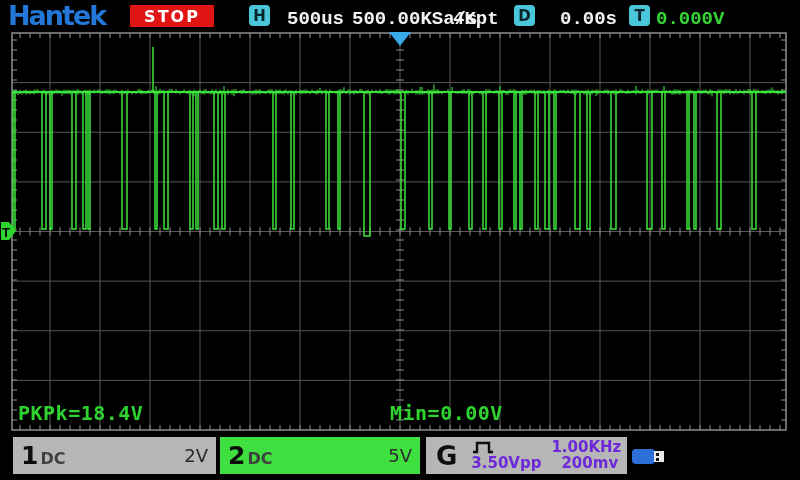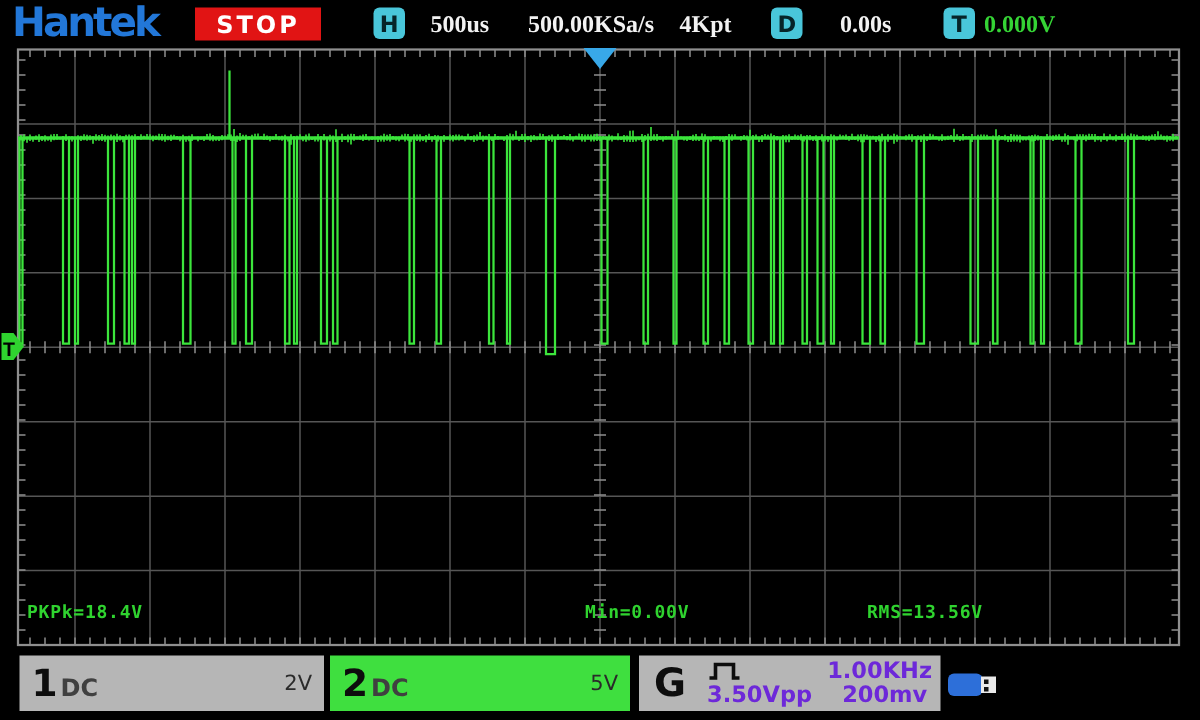--- a/index.html
+++ b/index.html
@@ -9,37 +9,37 @@
 
   
   #logo{left:8px;top:0px;font-family:"DejaVu Sans",sans-serif;font-weight:bold;
         font-size:27px;color:#2277d8;letter-spacing:-2px;}
   #stop-btn{left:130px;top:5px;width:84px;height:22px;background:#e11414;color:#fff;
         font-weight:bold;font-size:16px;letter-spacing:2px;display:flex;
         align-items:center;justify-content:center;font-family:"DejaVu Sans",sans-serif;}
   .badge{width:21px;height:21px;top:5px;background:#49c6da;border-radius:4px;color:#062429;
         font-weight:bold;font-size:15px;display:flex;align-items:center;justify-content:center;
         font-family:"DejaVu Sans",sans-serif;}
-  .topval{top:8px;color:#f2f2f2;font-weight:bold;font-size:16px;
-        font-family:Liberation Serif, serif;white-space:nowrap;}
+  .topval{top:8px;color:#f2f2f2;font-weight:bold;font-size:19px;
+        font-family:Liberation Mono, monospace;white-space:nowrap;}
   #trig-level-val{color:#35d435;}
 
   
   .meas{top:401px;color:#2fd32f;font-family:"DejaVu Sans Mono",monospace;
-        font-weight:bold;font-size:12px;letter-spacing:0.5px;white-space:nowrap;}
+        font-weight:bold;font-size:20px;letter-spacing:0.5px;white-space:nowrap;}
 
   
   .chbox{top:437px;height:37px;display:flex;align-items:center;}
   #ch1-box{left:13px;width:203px;background:#b6b6b6;}
   #ch2-box{left:220px;width:200px;background:#3fdf3f;}
   .chnum{font-size:25px;font-weight:bold;color:#0d0d0d;padding-left:8px;line-height:1;
          font-family:"DejaVu Sans",sans-serif;}
   .chcoup{font-size:16px;font-weight:bold;color:#404040;margin-left:2px;margin-top:5px;
          font-family:"DejaVu Sans",sans-serif;}
-  .chscale{margin-left:auto;padding-right:8px;font-size:14px;color:#2a2a2a;
+  .chscale{margin-left:auto;padding-right:8px;font-size:18px;color:#2a2a2a;
          font-family:"DejaVu Sans",sans-serif;}
   #g-box{left:426px;width:201px;background:#b6b6b6;}
   #g-label{font-size:26px;font-weight:bold;color:#0d0d0d;padding-left:10px;line-height:1;
          font-family:"DejaVu Sans",sans-serif;}
   #g-info{margin-left:14px;width:150px;display:flex;flex-direction:column;}
   #g-line1{display:flex;align-items:center;justify-content:space-between;height:16px;}
   .gtxt{font-size:15px;font-weight:bold;color:#6d28d9;font-family:"DejaVu Sans",sans-serif;
         white-space:nowrap;line-height:1.1;}
   #usb{left:632px;top:447px;}
 </style>
@@ -441,21 +441,20 @@
   <div class="abs topval" style="left:287px">500us</div>
   <div class="abs topval" style="left:352px">500.00KSa/s</div>
   <div class="abs topval" style="left:453px">4Kpt</div>
   <div class="abs badge" style="left:514px">D</div>
   <div class="abs topval" style="left:560px">0.00s</div>
   <div class="abs badge" style="left:629px">T</div>
   <div class="abs topval" id="trig-level-val" style="left:656px">0.000V</div>
 
   <div class="abs meas" style="left:18px">PKPk=18.4V</div>
   <div class="abs meas" style="left:390px">Min=0.00V</div>
-  <div class="abs meas" style="left:578px">RMS=13.56V</div>
 
   <div class="abs chbox" id="ch1-box">
     <span class="chnum">1</span>
     <span class="chcoup">DC</span>
     <span class="chscale">2V</span>
   </div>
   <div class="abs chbox" id="ch2-box">
     <span class="chnum">2</span>
     <span class="chcoup">DC</span>
     <span class="chscale">5V</span>

